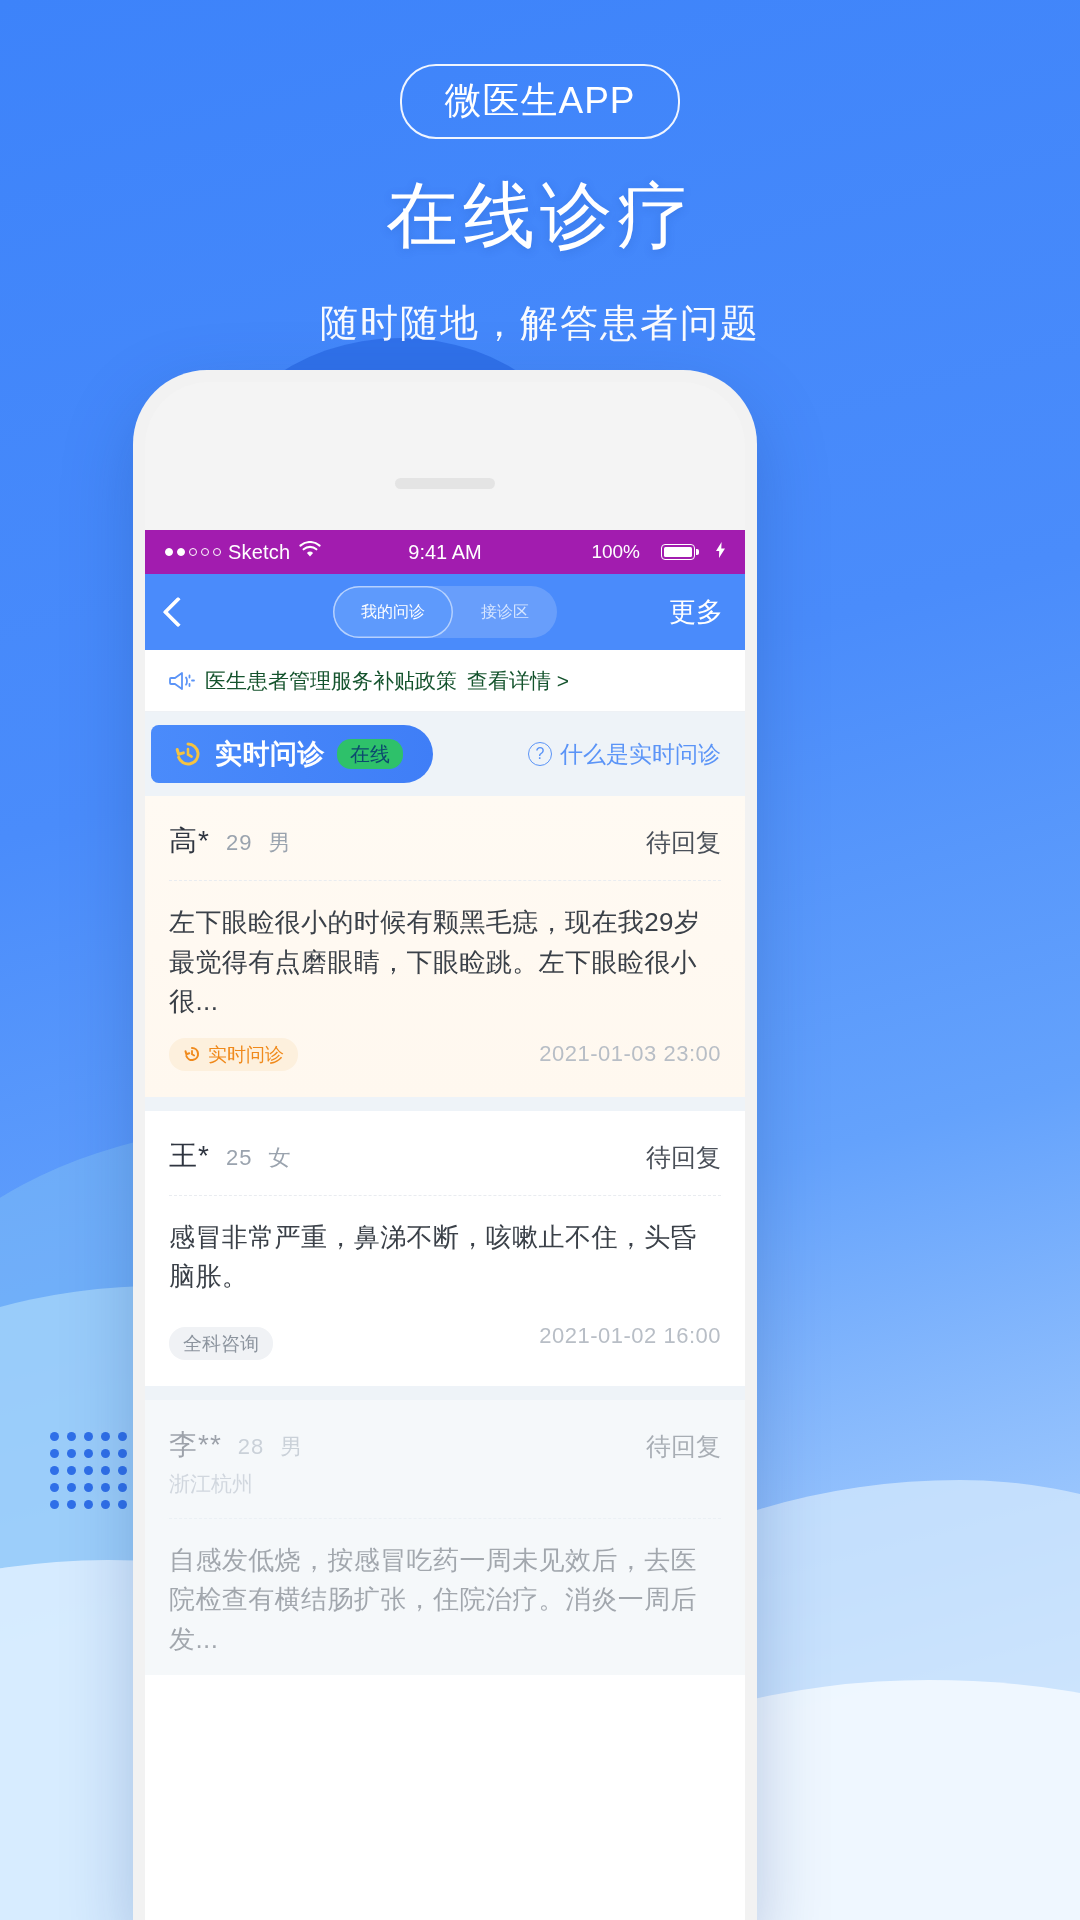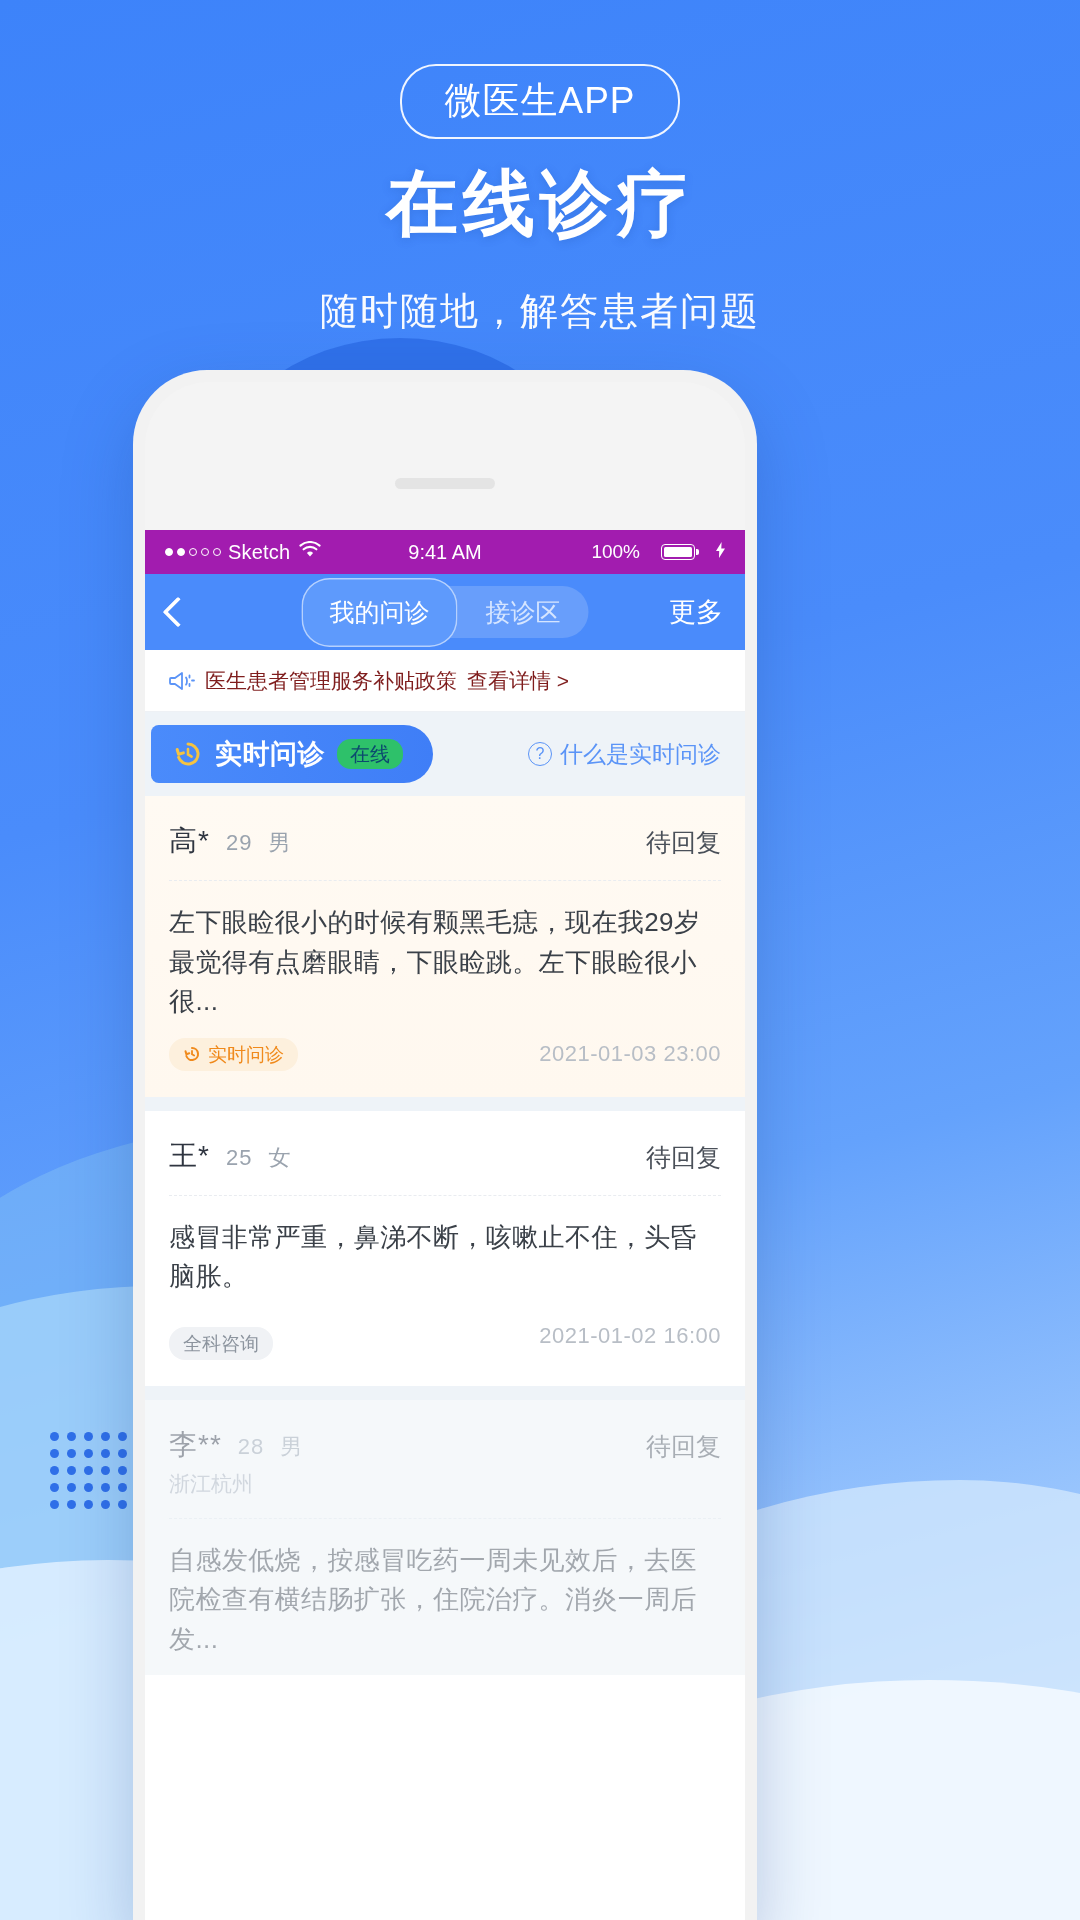--- a/index.html
+++ b/index.html
@@ -79,24 +79,24 @@
     margin-top:64px;
     padding:16px 42px 18px;
     border:2px solid rgba(255,255,255,.92);
     border-radius:36px;
     color:#fff;
     font-size:37px;
     letter-spacing:1px;
     line-height:1;
   }
   .hero-title {
-    margin-top:28px;
+    margin-top:40px;
     color:#fff;
     font-size:72px;
-    font-weight:bold;
+    font-weight:normal;
     letter-spacing:5px;
     line-height:1;
     text-shadow:0 2px 10px rgba(22,70,160,.22);
   }
   .hero-sub {
     margin-top:53px;
     color:#fff;
     font-size:38px;
     letter-spacing:2px;
     line-height:1;
@@ -180,41 +180,41 @@
     cursor:pointer;
   }
   .segmented {
     position:absolute; left:50%; transform:translateX(-50%);
     display:flex; align-items:center;
     background:rgba(255,255,255,.17);
     border-radius:28px;
     height:52px;
   }
   .seg {
-    padding:0 28px; height:69px;
+    padding:0 28px; height:52px;
     display:flex; align-items:center; justify-content:center;
-    font-size:25px; color:#d5e5ff;
+    font-size:16px; color:#d5e5ff;
     border-radius:28px;
     white-space:nowrap;
   }
   .seg.active {
     background:#5e9afc;
     color:#fff;
     box-shadow:inset 0 0 0 1.5px rgba(255,255,255,.55);
   }
   .nav-more { margin-left:auto; color:#fff; font-size:27px; }
 
   
   .notice {
     height:62px;
     display:flex; align-items:center; gap:10px;
     padding:7px 24px;
     background:#fff;
     border-bottom:1px solid #eef1f5;
-    color:#7f1d1d;
+    color:#14532d;
     font-size:21px;
   }
   .horn { width:26px; height:22px; position:relative; flex:none; }
   .horn svg { display:block; }
   .notice-link { }
 
   
   .tabrow {
     height:84px;
     background:#eef3f8;

